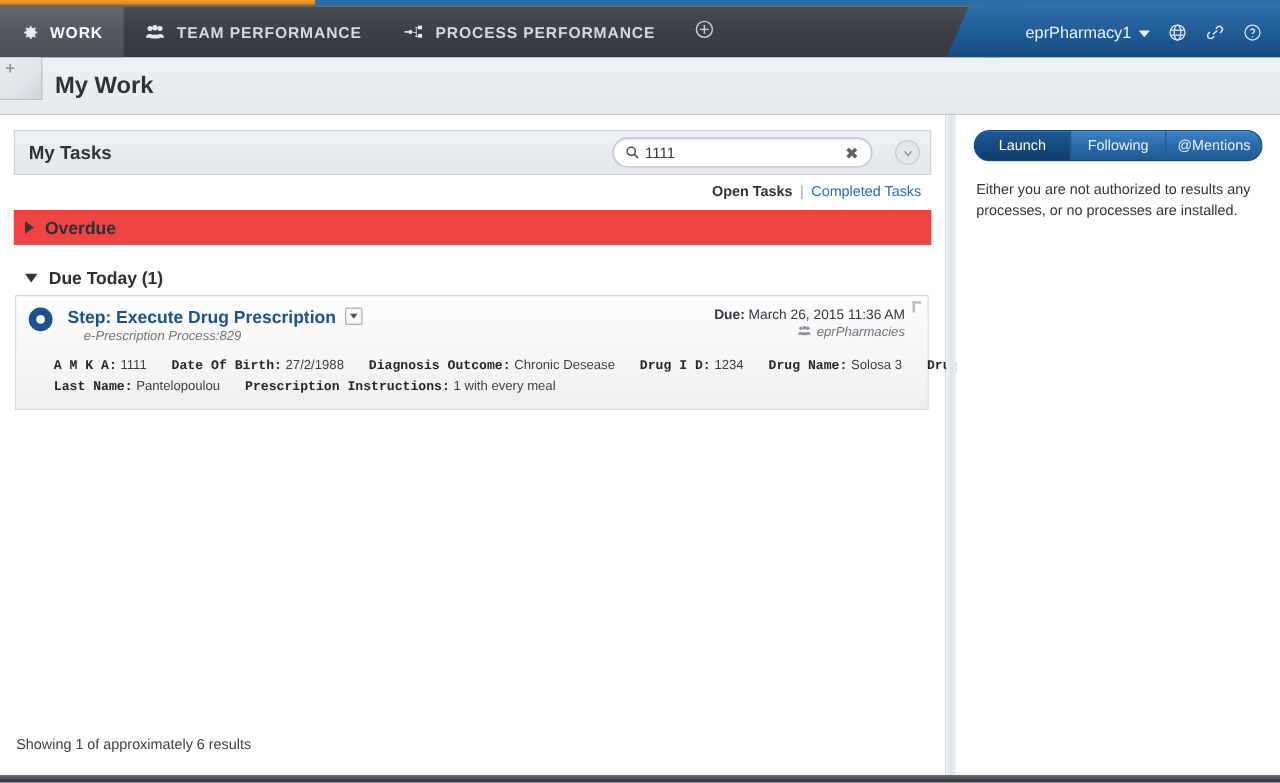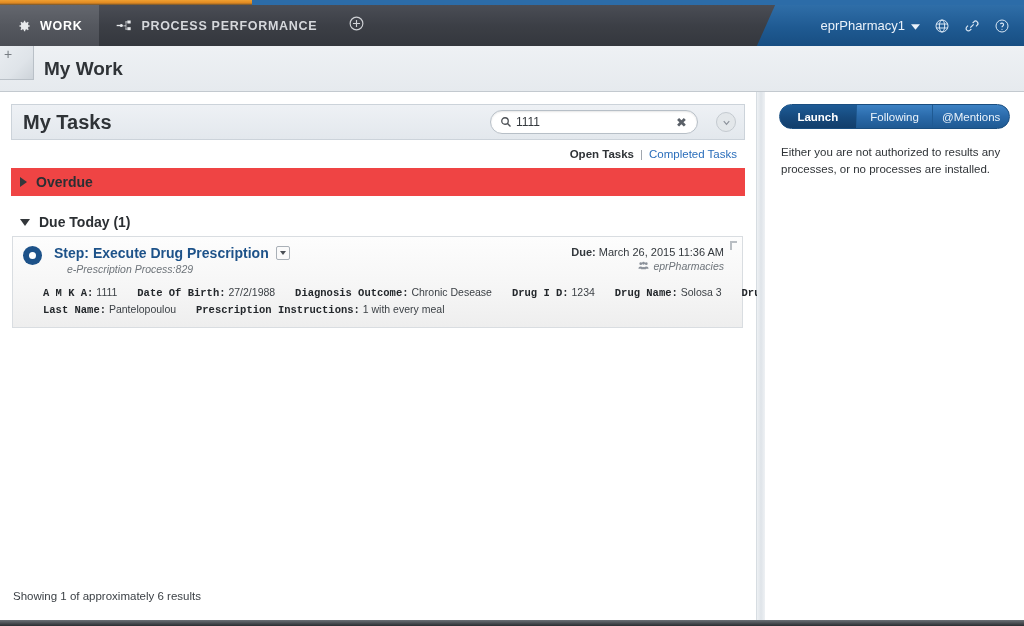--- a/index.html
+++ b/index.html
@@ -54,21 +54,21 @@
     background: linear-gradient(to right, #eef1f4, #dfe4e9, #eef1f4); cursor: col-resize; }
   .right-col { position: absolute; left: 765px; top: 0; width: 259px; height: 528px; background: #ffffff; }
   .bottom-strip { position: absolute; bottom: 0; left: 0; width: 1024px; height: 6px;
     background: linear-gradient(to bottom, #6d7177, #2a2d31); }
 
   
   .tasks-panel { position: absolute; left: 11px; top: 12px; width: 734px; }
   .tasks-header { position: relative; height: 36px;
     background: linear-gradient(to bottom, #eef1f5 0%, #e3e8ed 100%);
     border: 1px solid #ccd3da; display: flex; align-items: center; }
-  .tasks-title { margin-left: 11px; font-size: 20px; font-weight: bold; color: #2f3337; }
+  .tasks-title { margin-left: 11px; font-size: 15px; font-weight: bold; color: #2f3337; }
   .search-wrap { position: absolute; right: 46px; top: 5px; width: 208px; height: 24px;
     background: #fff; border: 1px solid #b7bfc7; border-radius: 13px;
     display: flex; align-items: center; padding: 0 6px; box-shadow: inset 0 1px 2px rgba(0,0,0,.10); }
   .search-wrap .mag { color: #4c5055; display: flex; margin: 0 4px 0 3px; }
   .search-input { border: 0; outline: 0; flex: 1; font-size: 12px; color: #33383d;
     font-family: "Liberation Sans", sans-serif; background: transparent; }
   .search-clear { color: #5a6068; font-size: 13px; cursor: pointer; padding: 0 4px; }
   .filter-btn { position: absolute; right: 8px; top: 7px; width: 20px; height: 20px; border-radius: 50%;
     background: #e3e7ea; border: 1px solid #c4cad0; display: flex; align-items: center;
     justify-content: center; cursor: pointer; }
@@ -120,21 +120,21 @@
 
   
   .rtabs { position: absolute; left: 14px; top: 12px; width: 231px; height: 25px;
     border-radius: 13px; overflow: hidden; display: flex;
     background: linear-gradient(to bottom, #3d82c4 0%, #2a6aaa 50%, #1f5992 100%);
     border: 1px solid #1a4e80; }
   .rtab { flex: 1; display: flex; align-items: center; justify-content: center;
     font-size: 11.5px; color: #eaf3fb; cursor: pointer; border-right: 1px solid #1f5a93; }
   .rtab:last-child { border-right: 0; }
   .rtab.active { background: linear-gradient(to bottom, #1d5b96 0%, #16497c 55%, #123e6b 100%);
-    color: #ffffff; font-weight: bold; text-align: center; }
+    color: #ffffff; font-weight: normal; text-align: center; }
   .rpanel-msg { position: absolute; left: 16px; top: 52px; width: 228px;
     font-size: 11.5px; color: #2f3337; line-height: 1.45; }
 </style>
 </head>
 <body>
 
 <div class="top-strip">
   <div class="tab-accent"></div>
 </div>
 
@@ -143,20 +143,32 @@
 
     <div class="nav-item active">
       <span class="ico">
         <svg width="14" height="14" viewBox="0 0 24 24" fill="currentColor">
           <path d="M12 8a4 4 0 100 8 4 4 0 000-8zm10 5v-2l-2.5-.4a7.6 7.6 0 00-.9-2.2l1.5-2-1.5-1.5-2 1.5a7.6 7.6 0 00-2.2-.9L14 3h-2l-.4 2.5a7.6 7.6 0 00-2.2.9l-2-1.5L5.9 6.4l1.5 2a7.6 7.6 0 00-.9 2.2L4 11v2l2.5.4c.2.8.5 1.5.9 2.2l-1.5 2 1.5 1.5 2-1.5c.7.4 1.4.7 2.2.9L12 21h2l.4-2.5c.8-.2 1.5-.5 2.2-.9l2 1.5 1.5-1.5-1.5-2c.4-.7.7-1.4.9-2.2L22 13z"></path>
         </svg>
       </span>
       <span>WORK</span>
     </div>
 
+    <div class="nav-item">
+      <span class="ico">
+        <svg width="16" height="13" viewBox="0 0 24 18" fill="currentColor">
+          <circle cx="6" cy="5" r="3"></circle>
+            <circle cx="12" cy="4" r="3.2"></circle>
+            <circle cx="18" cy="5" r="3"></circle>
+          <path d="M1 16c0-2.8 2.2-4.6 5-4.6s5 1.8 5 4.6zM13 16c0-2.8 2.2-4.6 5-4.6s5 1.8 5 4.6z"></path>
+          <path d="M6.5 17c0-3 2.4-5 5.5-5s5.5 2 5.5 5z"></path>
+        </svg>
+      </span>
+      <span>TEAM PERFORMANCE</span>
+    </div>
 
     <div class="nav-item">
       <span class="ico">
         <svg width="16" height="13" viewBox="0 0 24 18" fill="currentColor">
           <path d="M1 8h5v2H1z"></path>
             <circle cx="8" cy="9" r="2.4"></circle>
           <path d="M11 9h4v1h-4zM14 3h3v1h-3zM14 14h3v1h-3z"></path>
           <path d="M14.5 3.5h1V9h-1zM14.5 9h1v5.5h-1z"></path>
           <rect x="17" y="1.5" width="5" height="4.5"></rect>
             <rect x="17" y="11.5" width="5" height="4.5"></rect>

